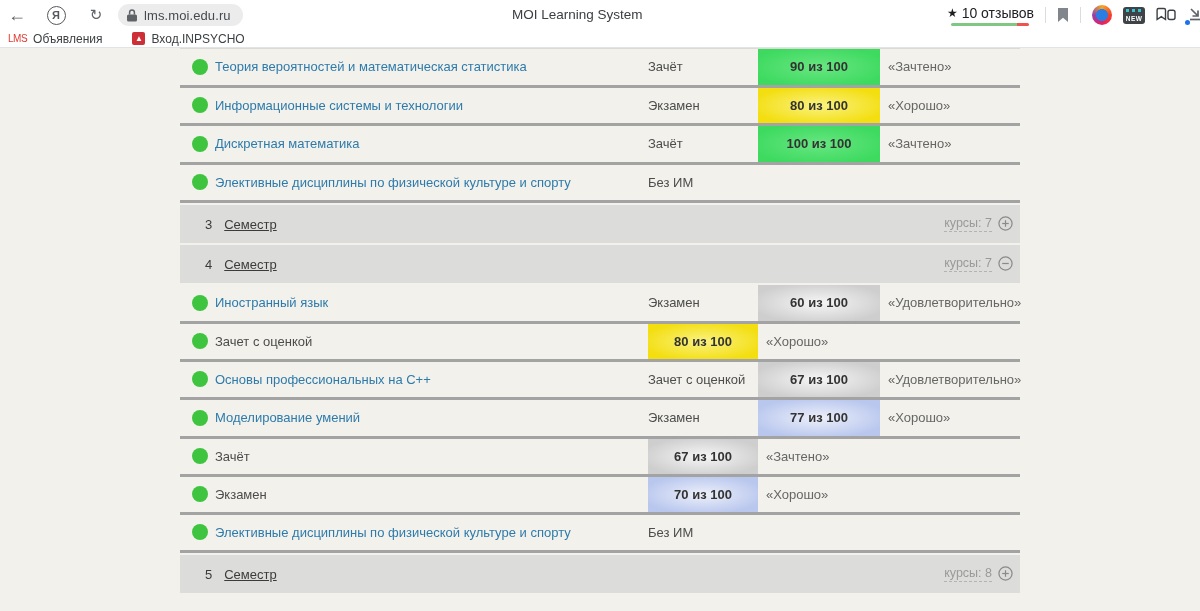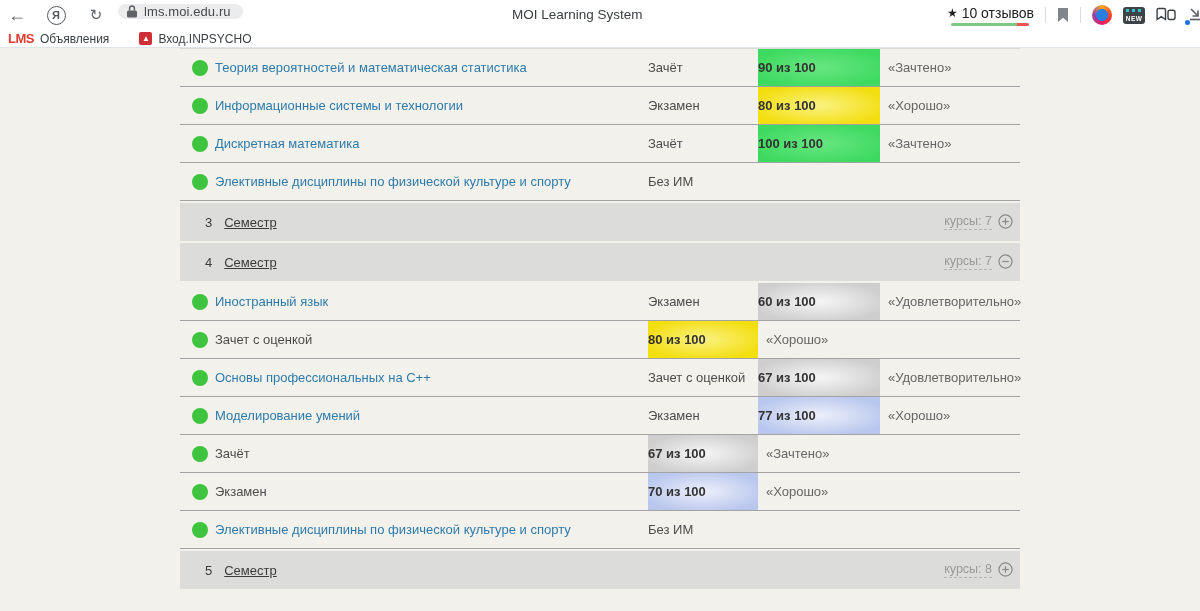--- a/index.html
+++ b/index.html
@@ -21,21 +21,21 @@
   }
   .back-btn   { left: 5px;  font-size: 18px; }
   .refresh-btn{ left: 84px; font-size: 15px; }
   .yandex-btn { left: 44px; }
   .yandex-circle {
     width: 19px; height: 19px; border: 1.6px solid #55595d; border-radius: 50%;
     display: flex; align-items: center; justify-content: center;
     font-size: 11px; font-weight: bold; color: #55595d;
   }
   .urlbar {
-    position: absolute; left: 118px; top: 4px; height: 15px;
+    position: absolute; left: 118px; top: 4px; height: 22px;
     background: #ececec; border-radius: 12px;
     display: flex; align-items: center; padding: 0 12px 0 9px; gap: 7px;
     cursor: text;
   }
   .url-text { font-size: 13px; color: #454a4e; letter-spacing: .1px; }
   .page-title {
     position: absolute; left: 512px; top: 7px;
     font-size: 13.5px; color: #3c4043;
   }
   .nav-right {
@@ -71,50 +71,50 @@
 
   
   .bookmarks-bar {
     height: 18px; background: #fff; border-bottom: 1px solid #dfe4e9;
     display: flex; align-items: center; padding-left: 8px; gap: 30px;
   }
   .bookmark {
     display: flex; align-items: center; gap: 6px; cursor: pointer;
   }
   .bookmark-label { font-size: 12px; color: #3c4043; }
-  .lms-favicon { font-size: 13px; font-weight: bold; color: #e03a31; letter-spacing: -0.5px; }
+  .lms-favicon { font-size: 10px; font-weight: normal; color: #e03a31; letter-spacing: -0.5px; }
   .inpsycho-favicon {
     width: 13px; height: 13px; background: #ce2e36; border-radius: 2px;
     color: #fff; font-size: 8px; display: flex; align-items: center; justify-content: center;
   }
 
   
   .content { height: 562px; background: #f2f1ec; }
   .grades-table { margin-left: 180px; width: 840px; border-top: 1px solid #dcdad5; }
 
   .row.course {
     display: grid;
     grid-template-columns: 35px 433px 110px 122px 140px;
     align-items: center;
     min-height: 38px;
-    border-bottom: 1px solid #a3a3a3;
+    border-bottom: 3px solid #a3a3a3;
   }
   .dot-cell { display: flex; align-items: center; }
   .dot {
     width: 16px; height: 16px; border-radius: 50%;
     background: var(--dot, #3ec43e); margin-left: 12px;
   }
   .title-cell { padding: 8px 12px 8px 0; }
   .course-link {
     font-size: 13px; line-height: 1.5; color: var(--link, #2e7bab);
     text-decoration: none; cursor: pointer;
   }
   .type-cell { font-size: 13px; color: #4c4c4c; }
   .badge-cell {
-    align-self: stretch; display: flex; align-items: center; 
+    align-self: stretch; display: flex; align-items: center; justify-content: center;
   }
   .badge-text { font-size: 13px; font-weight: 600; color: #333; }
   .grade-cell { font-size: 13px; color: #666; padding-left: 8px; white-space: nowrap; }
 
   .row.semester {
     height: 38px; background: #dcdcda; margin: 2px 0;
     display: flex; align-items: center;
   }
   .sem-num { font-size: 13px; color: #3b3b3b; margin-left: 25px; }
   .sem-label { font-size: 13px; color: #3b3b3b; margin-left: 12px; text-decoration: underline; }

